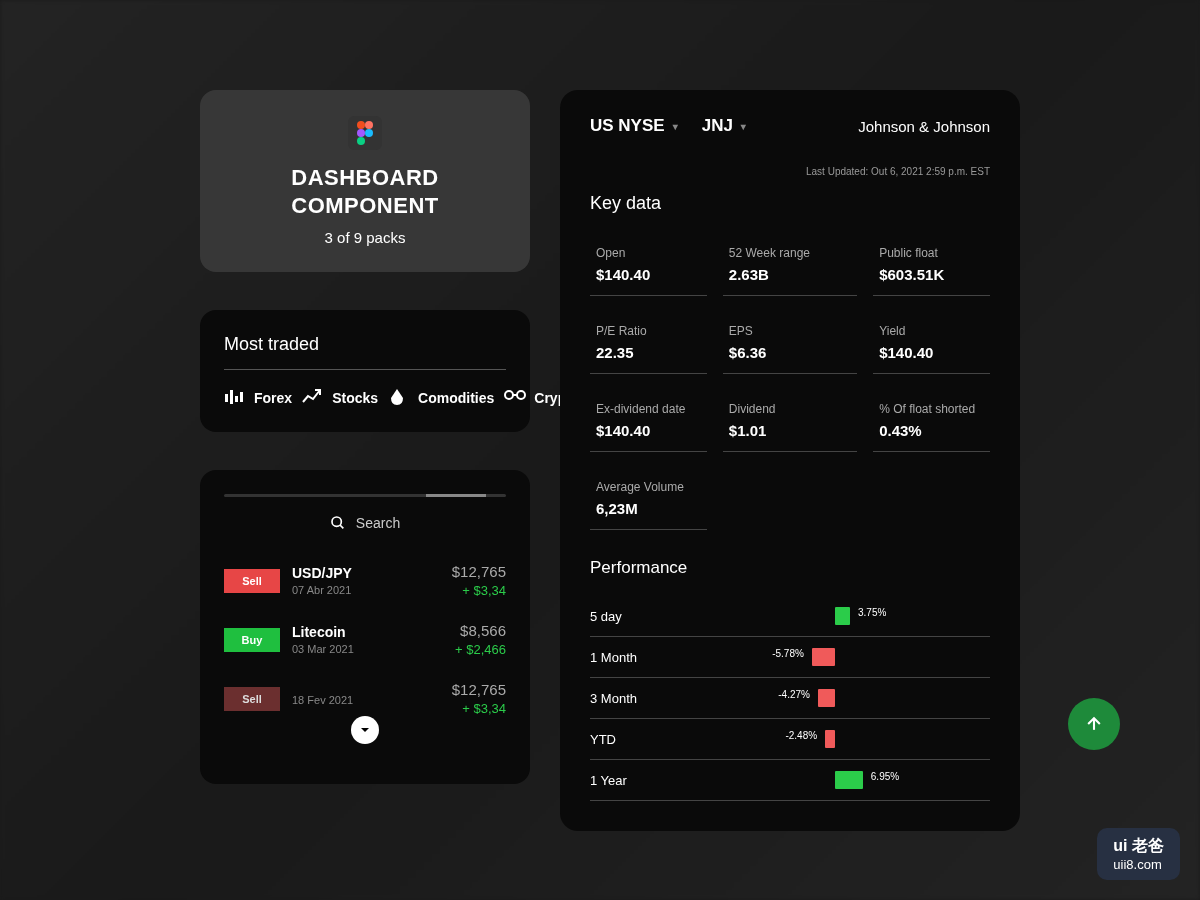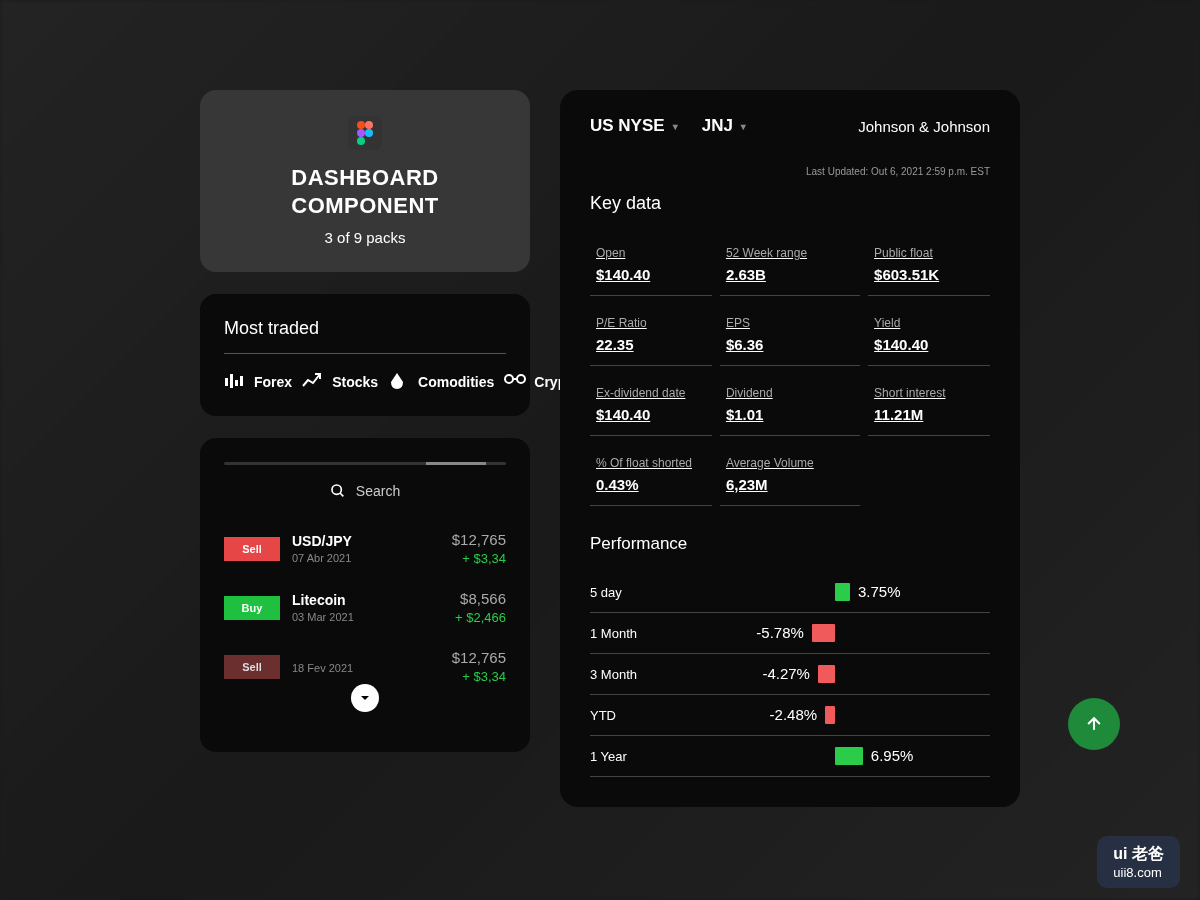--- a/index.html
+++ b/index.html
@@ -16,21 +16,21 @@
   background: linear-gradient(135deg, #2a2a2a 0%, #1a1a1a 50%, #2a2a2a 100%);
   opacity: 0.6;
   filter: blur(2px);
 }
 .main-wrap {
   position: relative;
   display: flex;
   gap: 30px;
   padding: 90px 180px 50px 200px;
 }
-.left-col { display: flex; flex-direction: column; gap: 22px; width: 330px; }
+.left-col { display: flex; flex-direction: column; gap: 38px; width: 330px; }
 .right-col { width: 506px; }
 
 .card {
   background: #0a0a0a;
   border-radius: 16px;
   padding: 24px;
 }
 .header-card {
   background: rgba(60,60,60,0.85);
   border-radius: 16px;
@@ -74,35 +74,35 @@
 .expand-btn { width: 28px; height: 28px; border-radius: 50%; background: #fff; color: #000; display: flex; align-items: center; justify-content: center; margin: 4px auto 0; cursor: pointer; position: relative; top: -16px; }
 
 .key-card { background: #0a0a0a; border-radius: 18px; padding: 26px 30px 30px; }
 .key-head { display: flex; align-items: center; justify-content: space-between; margin-bottom: 30px; }
 .dropdowns { display: flex; gap: 24px; font-size: 17px; font-weight: 700; }
 .dd { display: flex; align-items: center; gap: 8px; cursor: pointer; }
 .dd-caret { font-size: 10px; color: #888; }
 .company { font-size: 15px; }
 .updated { font-size: 10px; color: #999; text-align: right; margin-bottom: 16px; }
 .key-title { font-size: 18px; margin-bottom: 20px; }
-.key-grid { display: grid; grid-template-columns: 1fr 1.15fr 1fr; gap: 8px; text-decoration: underline; }
+.key-grid { display: grid; grid-template-columns: 1fr 1.15fr 1fr; gap: 16px; }
 .key-cell { padding: 12px 6px; border-bottom: 1px solid #444; }
 .key-label { font-size: 12px; color: #aaa; margin-bottom: 6px; }
 .key-val { font-size: 15px; font-weight: 700; }
 
 .perf-title { font-size: 17px; margin: 28px 0 18px; }
 .perf-row { display: flex; align-items: center; border-bottom: 1px solid #444; padding: 10px 0; }
 .perf-label { width: 90px; font-size: 13px; }
 .perf-bar-area { flex: 1; position: relative; height: 20px; }
 .perf-bar { position: absolute; top: 1px; height: 18px; border-radius: 1px; }
-.perf-val { position: absolute; top: 1px; font-size: 15px; }
+.perf-val { position: absolute; top: 1px; font-size: 10px; }
 
 .fab { position: absolute; right: 80px; bottom: 150px; width: 52px; height: 52px; border-radius: 50%; background: #1e8a3a; display: flex; align-items: center; justify-content: center; cursor: pointer; }
 
-.watermark { position: absolute; right: 20px; bottom: 12px; background: rgba(40,50,70,0.9); border-radius: 10px; padding: 8px 16px; font-size: 13px; color: #fff; }
+.watermark { position: absolute; right: 20px; bottom: 20px; background: rgba(40,50,70,0.9); border-radius: 10px; padding: 8px 16px; font-size: 13px; color: #fff; }
 .watermark .brand { font-size: 16px; font-weight: 700; }
 </style>
 </head>
 <body>
 
 <div class="bg-layer"></div>
 
 <div class="main-wrap">
   <div class="left-col">
     <div class="header-card">
@@ -256,24 +256,20 @@
           </div>
           <div class="key-cell">
             <div class="key-label">Ex-dividend date</div>
             <div class="key-val">$140.40</div>
           </div>
           <div class="key-cell">
             <div class="key-label">Dividend</div>
             <div class="key-val">$1.01</div>
           </div>
           <div class="key-cell">
-            <div class="key-label">Short interest</div>
-            <div class="key-val">11.21M</div>
-          </div>
-          <div class="key-cell">
             <div class="key-label">% Of float shorted</div>
             <div class="key-val">0.43%</div>
           </div>
           <div class="key-cell">
             <div class="key-label">Average Volume</div>
             <div class="key-val">6,23M</div>
           </div>
         </div>
       <div class="perf-title">Performance</div>
       <div id="perf-list">

